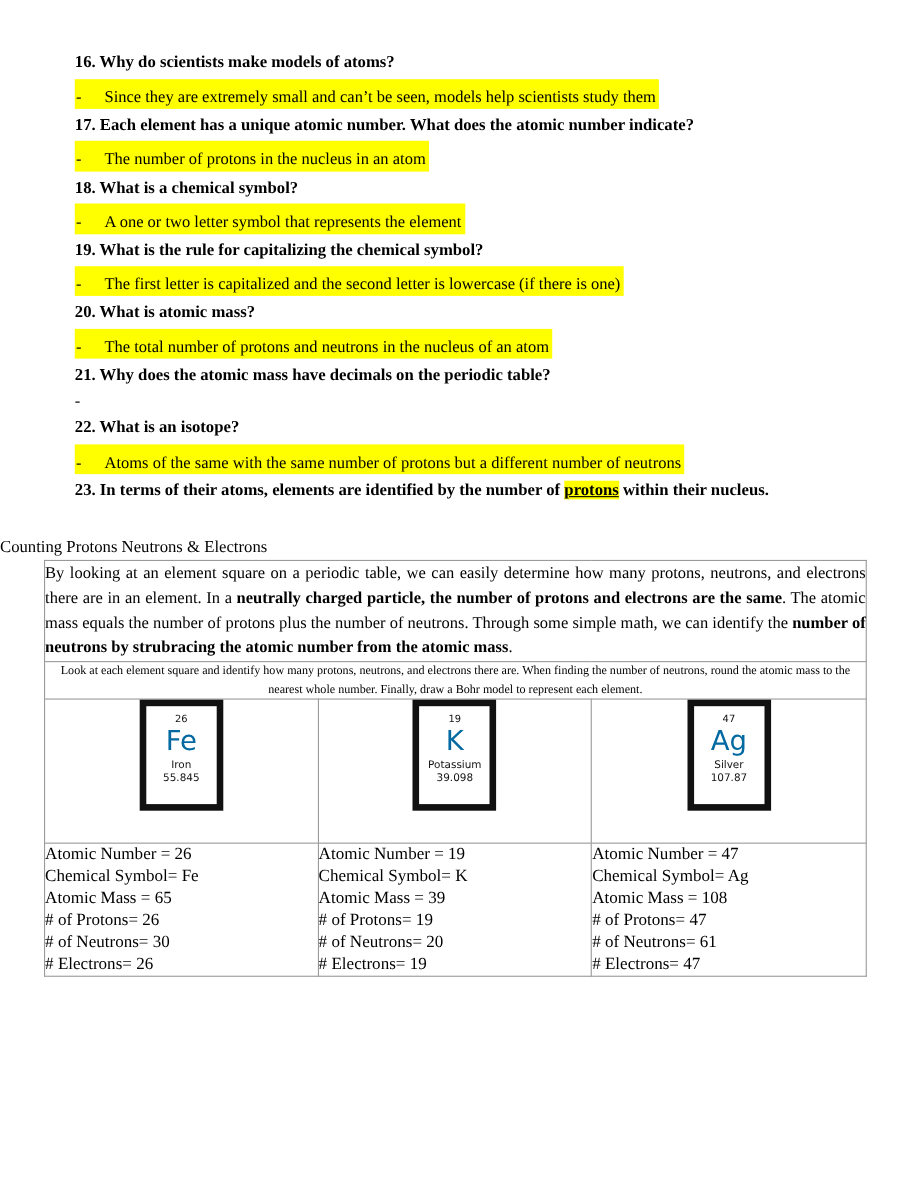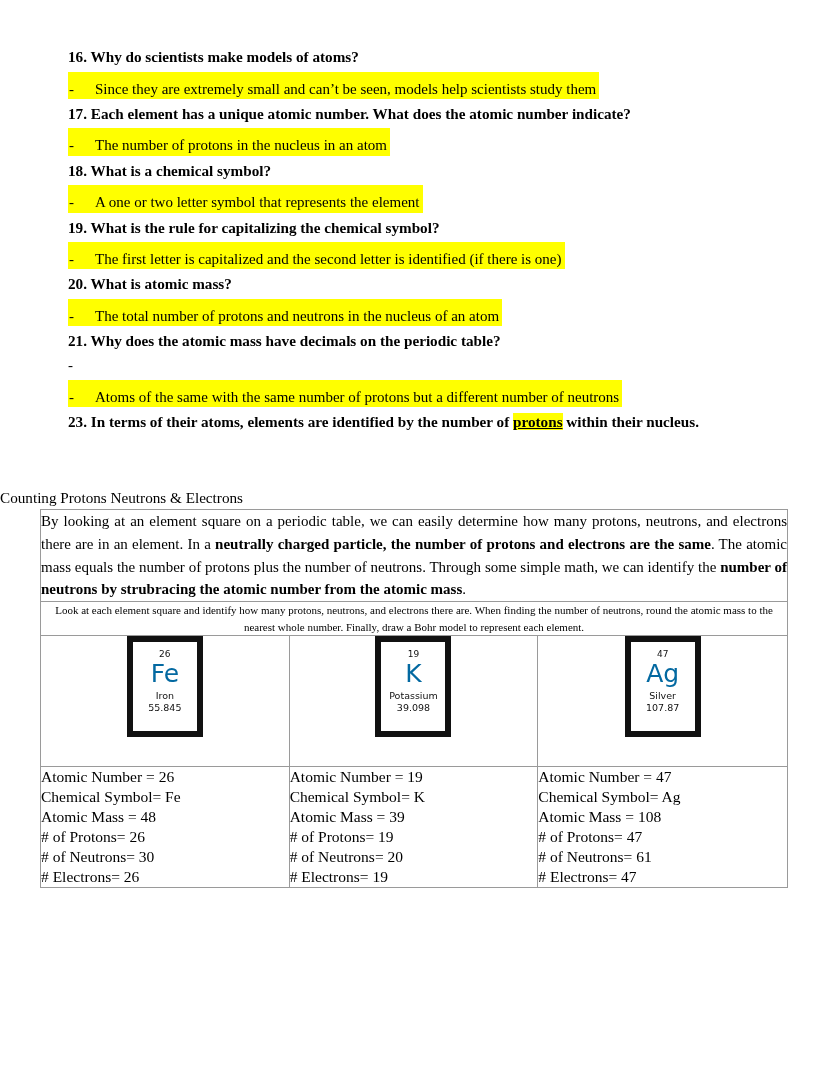--- a/index.html
+++ b/index.html
@@ -169,28 +169,29 @@
     <div class="question">16. Why do scientists make models of atoms?</div>
     <div class="answer-row"><span class="answer-hl"><span class="dash">-</span><span>Since they are extremely small and can’t be seen, models help scientists study them</span></span></div>
 
     <div class="question">17. Each element has a unique atomic number. What does the atomic number indicate?</div>
     <div class="answer-row"><span class="answer-hl"><span class="dash">-</span><span>The number of protons in the nucleus in an atom</span></span></div>
 
     <div class="question">18. What is a chemical symbol?</div>
     <div class="answer-row"><span class="answer-hl"><span class="dash">-</span><span>A one or two letter symbol that represents the element</span></span></div>
 
     <div class="question">19. What is the rule for capitalizing the chemical symbol?</div>
-    <div class="answer-row"><span class="answer-hl"><span class="dash">-</span><span>The first letter is capitalized and the second letter is identified (if there is one)</span></span></div>
+    <div class="answer-row"><span class="answer-hl"><span class="dash">-</span><span>The first letter is capitalized and the second letter is lowercase (if there is one)</span></span></div>
 
     <div class="question">20. What is atomic mass?</div>
     <div class="answer-row"><span class="answer-hl"><span class="dash">-</span><span>The total number of protons and neutrons in the nucleus of an atom</span></span></div>
 
     <div class="question">21. Why does the atomic mass have decimals on the periodic table?</div>
     <div class="answer-empty"><span class="dash">-</span></div>
 
+    <div class="question">22. What is an isotope?</div>
     <div class="answer-row"><span class="answer-hl"><span class="dash">-</span><span>Atoms of the same with the same number of protons but a different number of neutrons</span></span></div>
 
     <div class="question"><span>23. In terms of their atoms, elements are identified by the number of </span><span class="inline-hl">protons</span><span> within their nucleus.</span></div>
 
   </div>
 
   <div class="section-heading">Counting Protons Neutrons &amp; Electrons</div>
 
   <table class="main-table">
     <tbody>
@@ -223,21 +224,21 @@
             <div class="tile-symbol">Ag</div>
             <div class="tile-name">Silver</div>
             <div class="tile-mass">107.87</div>
           </div>
         </td>
       </tr>
       <tr>
         <td class="answers-cell col-1">
           <div>Atomic Number = 26</div>
           <div>Chemical Symbol= Fe</div>
-          <div>Atomic Mass = 48</div>
+          <div>Atomic Mass = 65</div>
           <div># of Protons= 26</div>
           <div># of Neutrons= 30</div>
           <div># Electrons= 26</div>
         </td>
         <td class="answers-cell col-2">
           <div>Atomic Number = 19</div>
           <div>Chemical Symbol= K</div>
           <div>Atomic Mass = 39</div>
           <div># of Protons= 19</div>
           <div># of Neutrons= 20</div>

